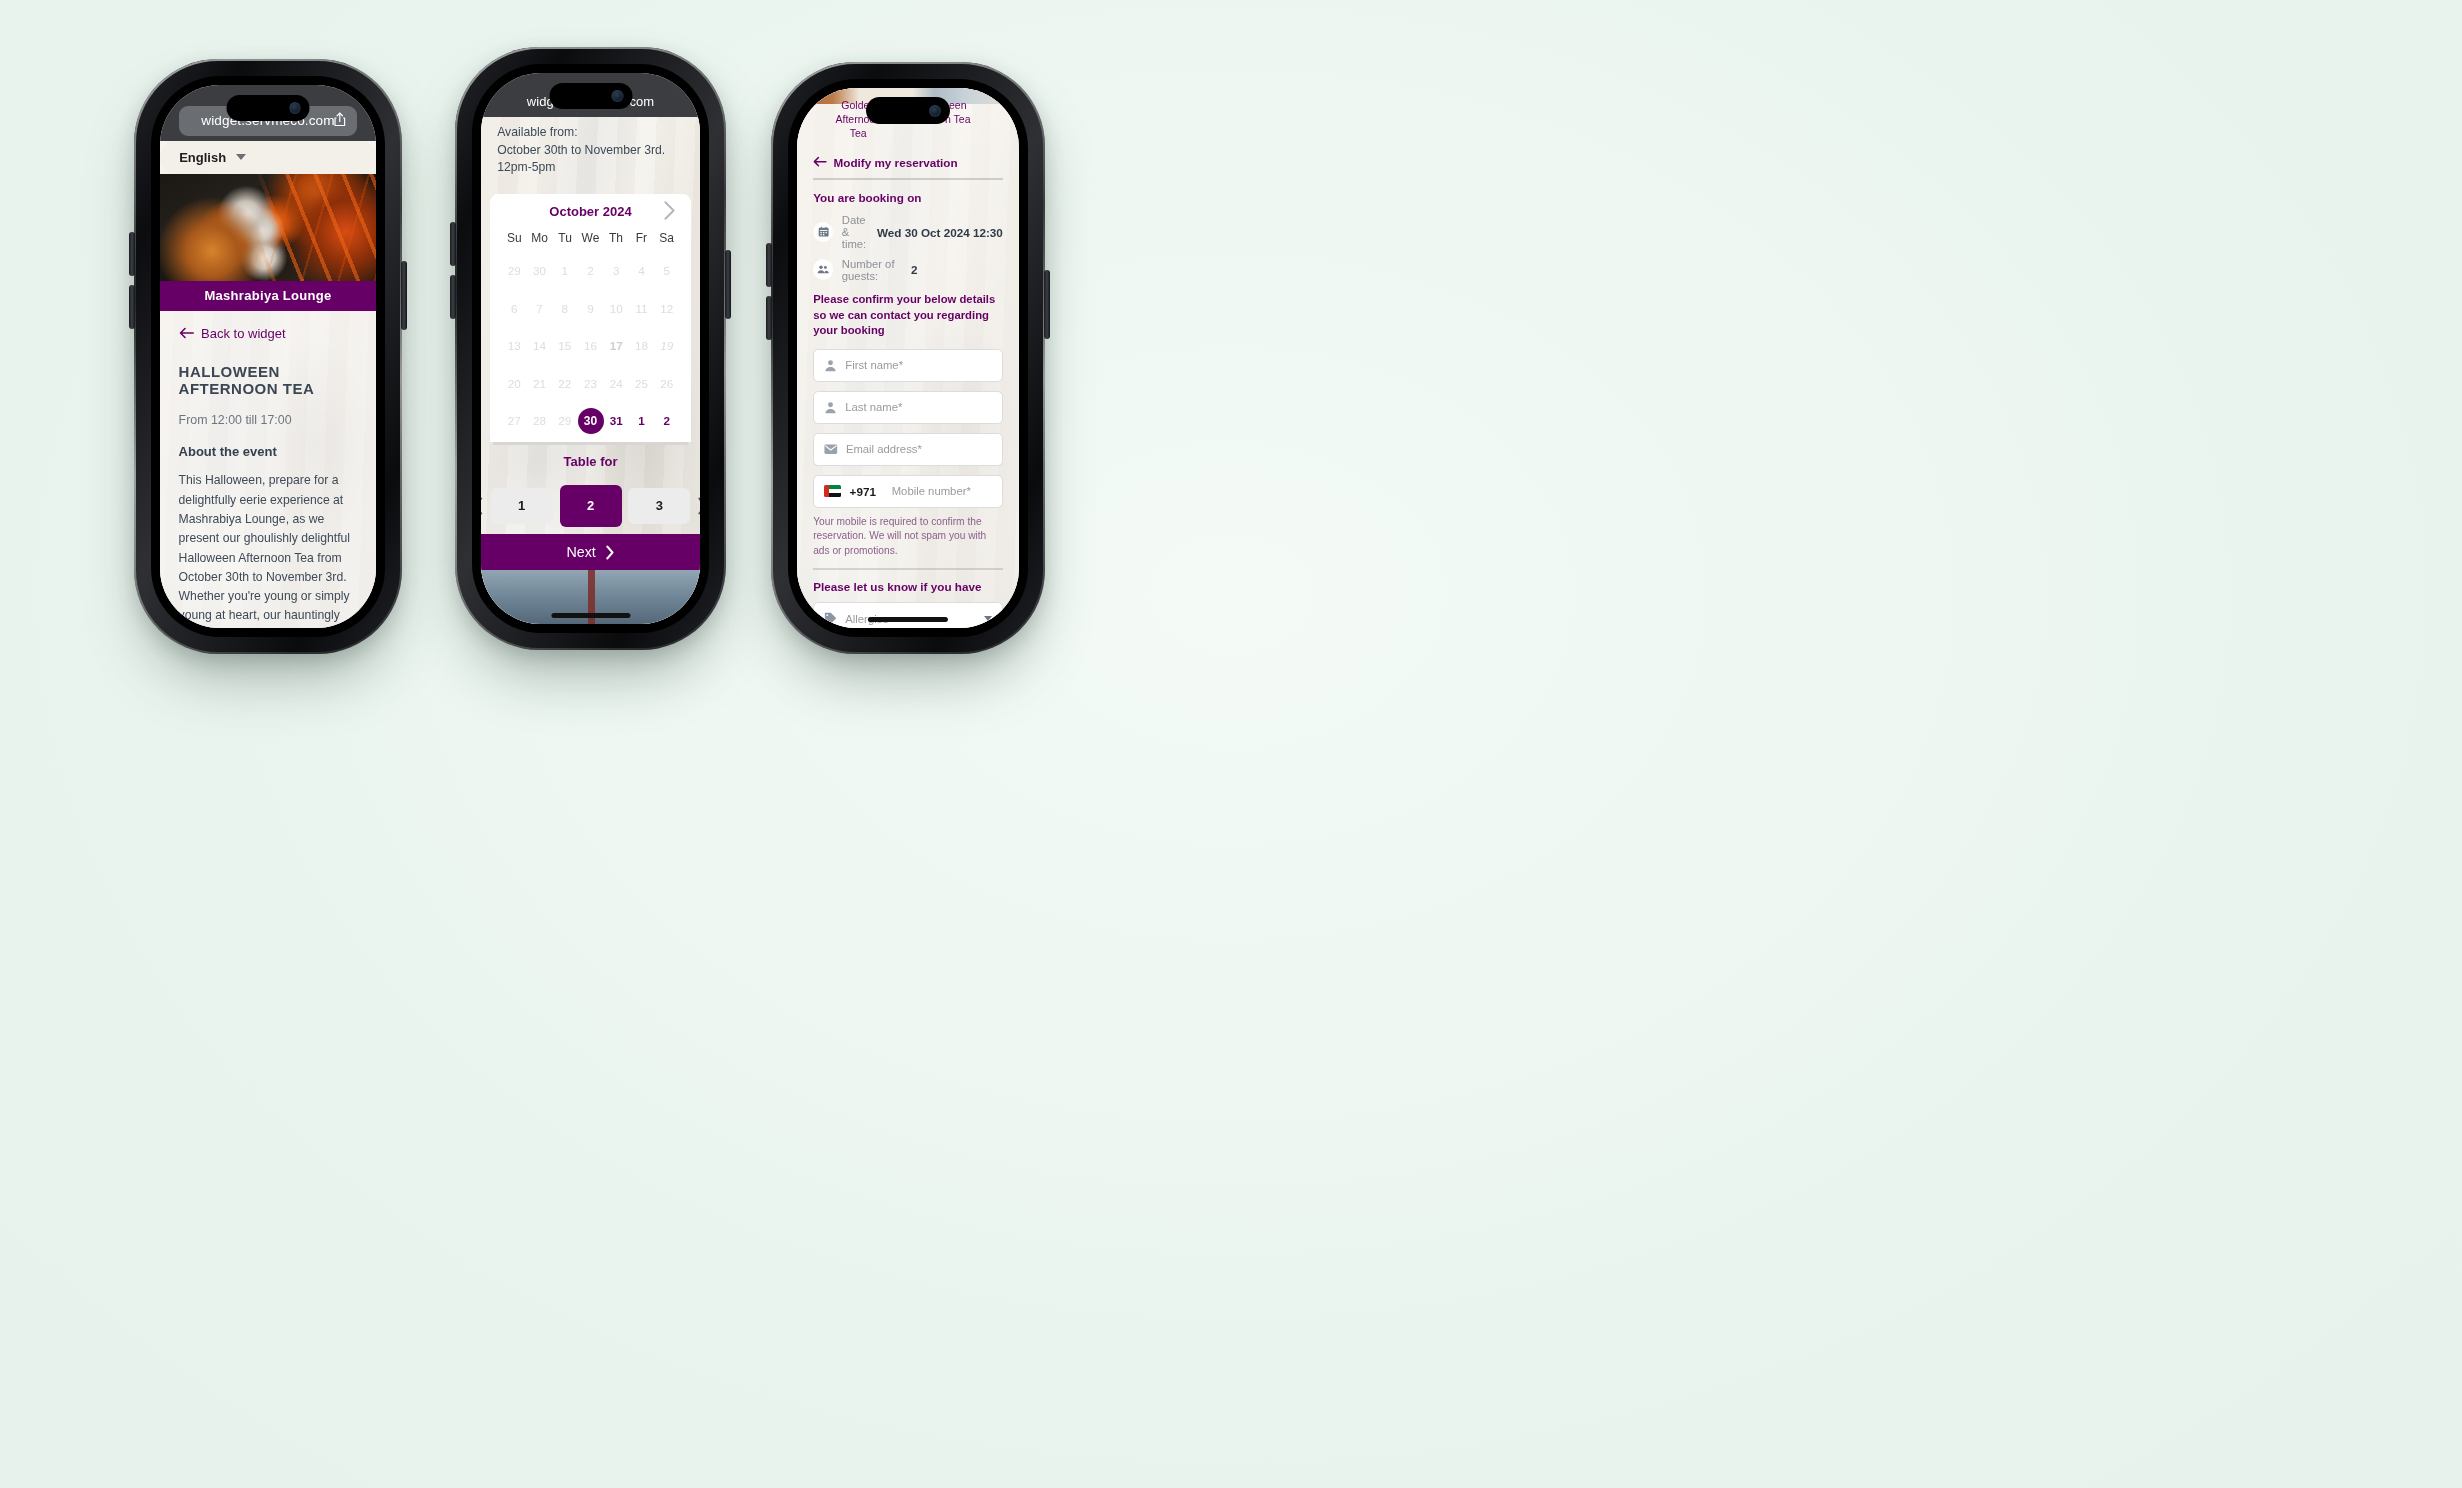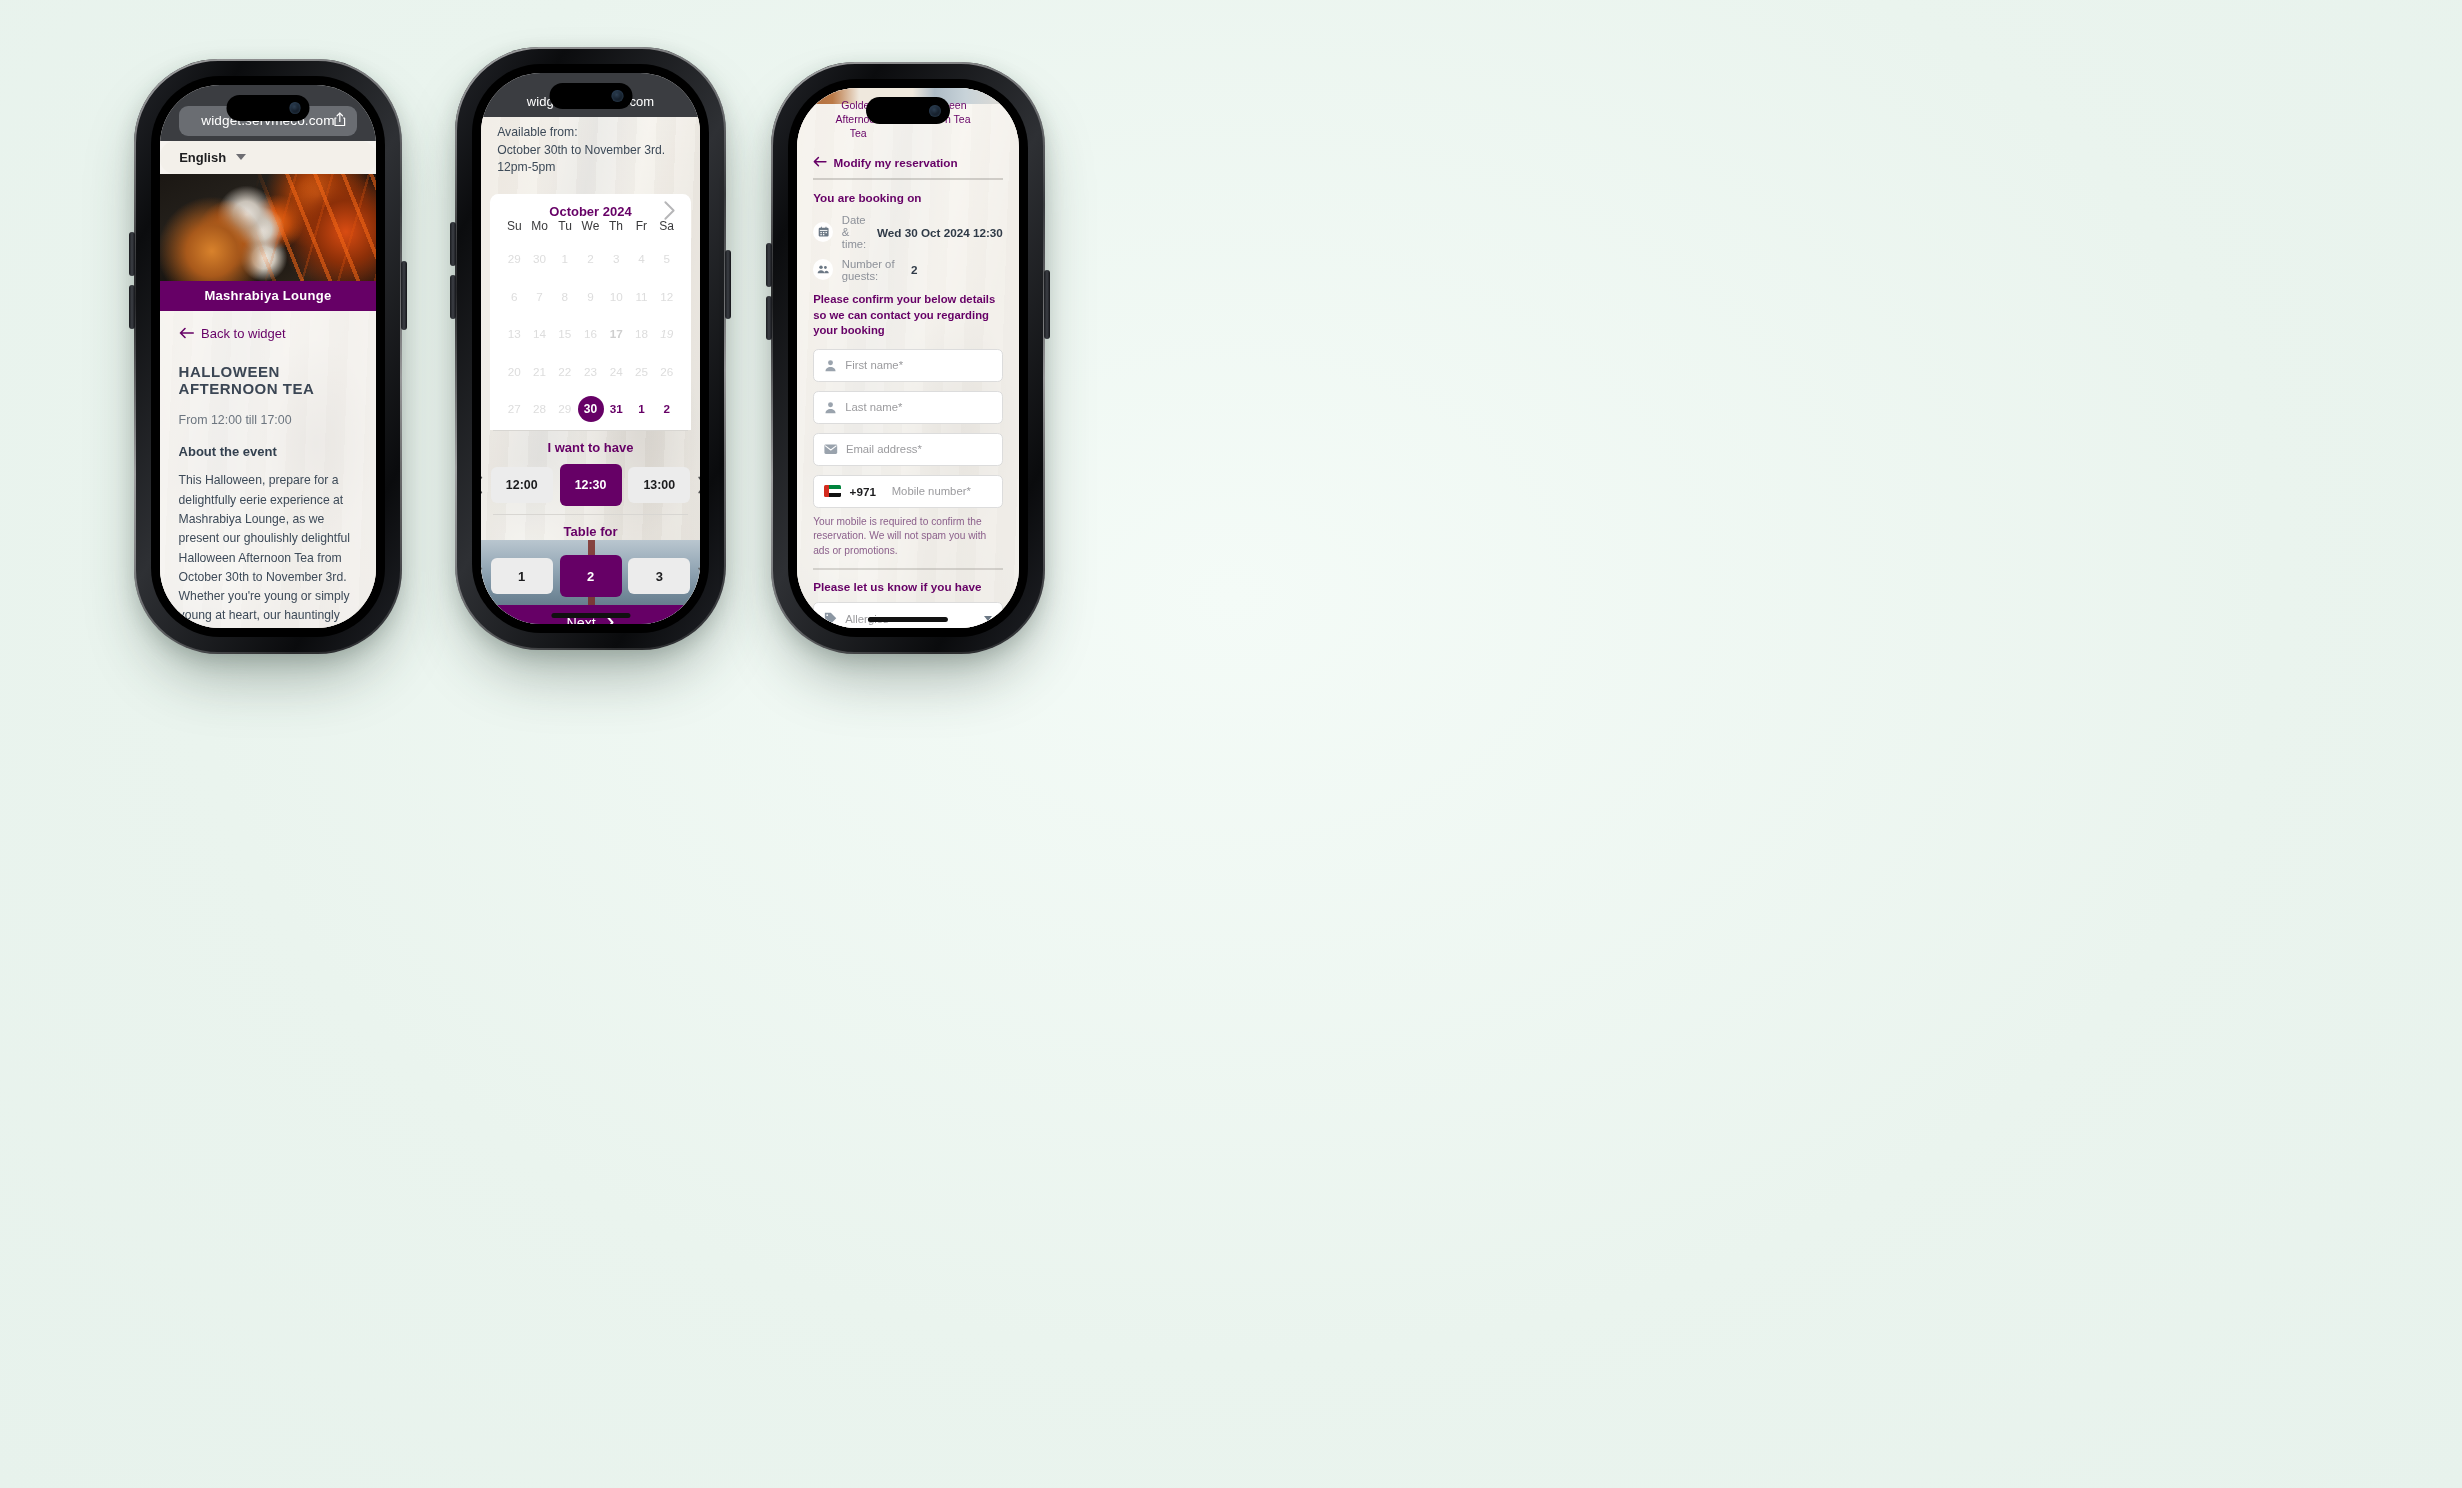--- a/index.html
+++ b/index.html
@@ -297,21 +297,21 @@
         <div class="veil" style="background:rgba(250,249,246,.55)"></div>
         <div class="p2-foot"></div>
 
         <div class="p2-top" style="padding:7.5px 16.6px 4.5px 16.6px">
           <p style="font-size:12.2px">Available from:
 October 30th to November 3rd.
 12pm-5pm</p>
         </div>
 
         <div class="cal-card" style="margin:12px 9px 0 9px;padding:10.5px 12px 6px 12px;border-radius:8.3px 8.3px 0 0">
-          <div class="cal-head" style="margin-bottom:0">
+          <div class="cal-head" style="margin-bottom:12px">
             <span class="mon" style="font-size:13px">October 2024</span>
             <span class="nav-r">
               <svg width="13" height="21" viewBox="0 0 17 28">
                   <path d="M3 3l11 11L3 25" stroke="#b6b6b8" stroke-width="2.6" fill="none" stroke-linecap="round" stroke-linejoin="round"></path>
                 </svg>
             </span>
           </div>
           <div class="dow" id="dow">
               <div style="font-size: 12px;">Su</div>
               <div style="font-size: 12px;">Mo</div>
@@ -357,38 +357,20 @@
                 <span style="width: 26px; height: 26px; font-size: 12px;">30</span>
               </div>
               <div class="cell on" style="height: 30px; font-size: 11.7px;">31</div>
               <div class="cell on" style="height: 30px; font-size: 11.7px;">1</div>
               <div class="cell on" style="height: 30px; font-size: 11.7px;">2</div>
             </div>
         </div>
 
         <div class="sep" style="margin:0 12px"></div>
 
-        <div class="pick-sec" style="padding:9px 0 7.5px 0">
-          <div class="pick-title" style="font-size:13px;margin-bottom:9px">I want to have</div>
-          <div class="pick-row" style="gap:6.8px;padding:0 7.5px">
-            <span class="arw" style="width:19.6px">
-              <svg width="10.5" height="18" viewBox="0 0 14 24">
-                  <path d="M11 2L3 12l8 10" stroke="#555" stroke-width="2.4" fill="none" stroke-linecap="round" stroke-linejoin="round"></path>
-                </svg>
-            </span>
-            <div class="chip" style="min-width:62px;height:36px;font-size:12.4px;border-radius:6px">12:00</div>
-            <div class="chip active" style="min-width:62px;height:42px;font-size:12.4px;border-radius:6px">12:30</div>
-            <div class="chip" style="min-width:62px;height:36px;font-size:12.4px;border-radius:6px">13:00</div>
-            <span class="arw" style="width:19.6px">
-              <svg width="10.5" height="18" viewBox="0 0 14 24">
-                  <path d="M3 2l8 10-8 10" stroke="#555" stroke-width="2.4" fill="none" stroke-linecap="round" stroke-linejoin="round"></path>
-                </svg>
-            </span>
-          </div>
-        </div>
 
         <div class="sep" style="margin:0 12px"></div>
 
         <div class="pick-sec" style="padding:9px 0 7.5px 0">
           <div class="pick-title" style="font-size:13px;margin-bottom:16px">Table for</div>
           <div class="pick-row" style="gap:6.8px;padding:0 7.5px">
             <span class="arw" style="width:19.6px">
               <svg width="10.5" height="18" viewBox="0 0 14 24">
                   <path d="M11 2L3 12l8 10" stroke="#555" stroke-width="2.4" fill="none" stroke-linecap="round" stroke-linejoin="round"></path>
                 </svg>

